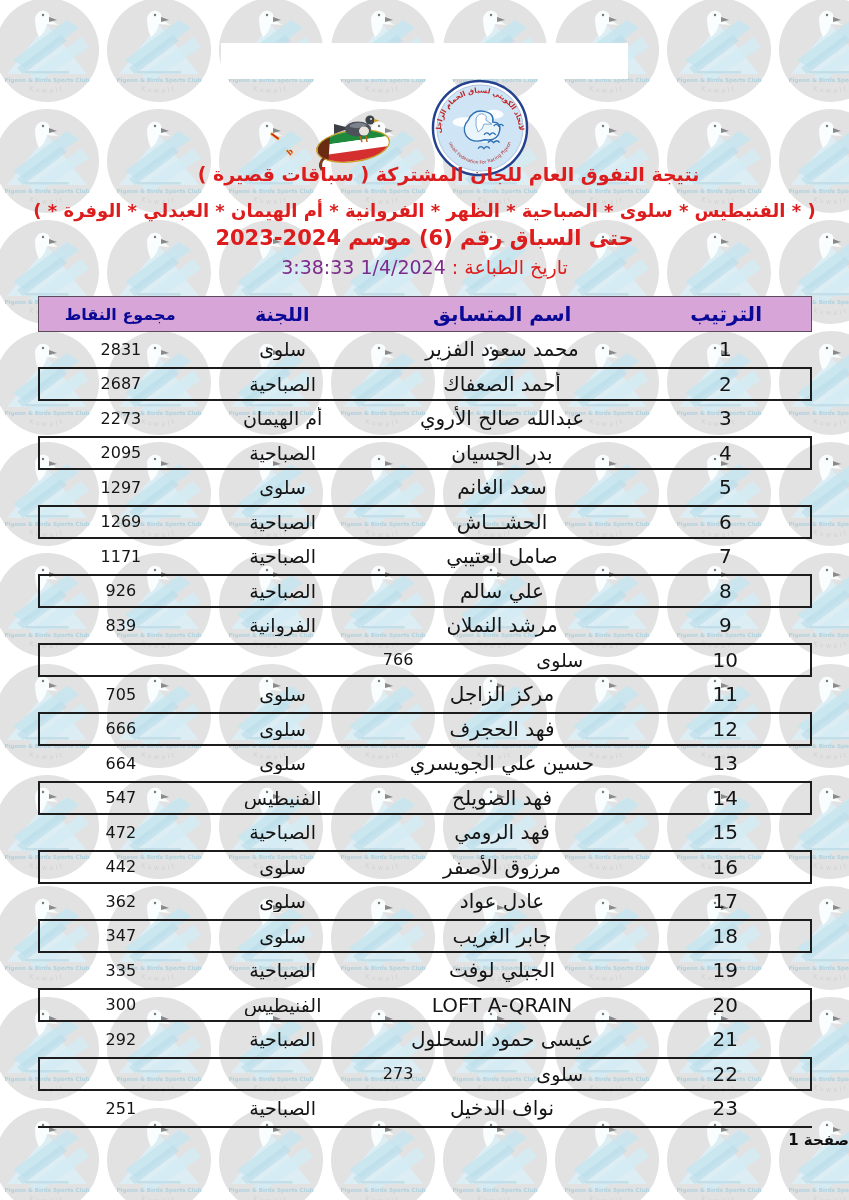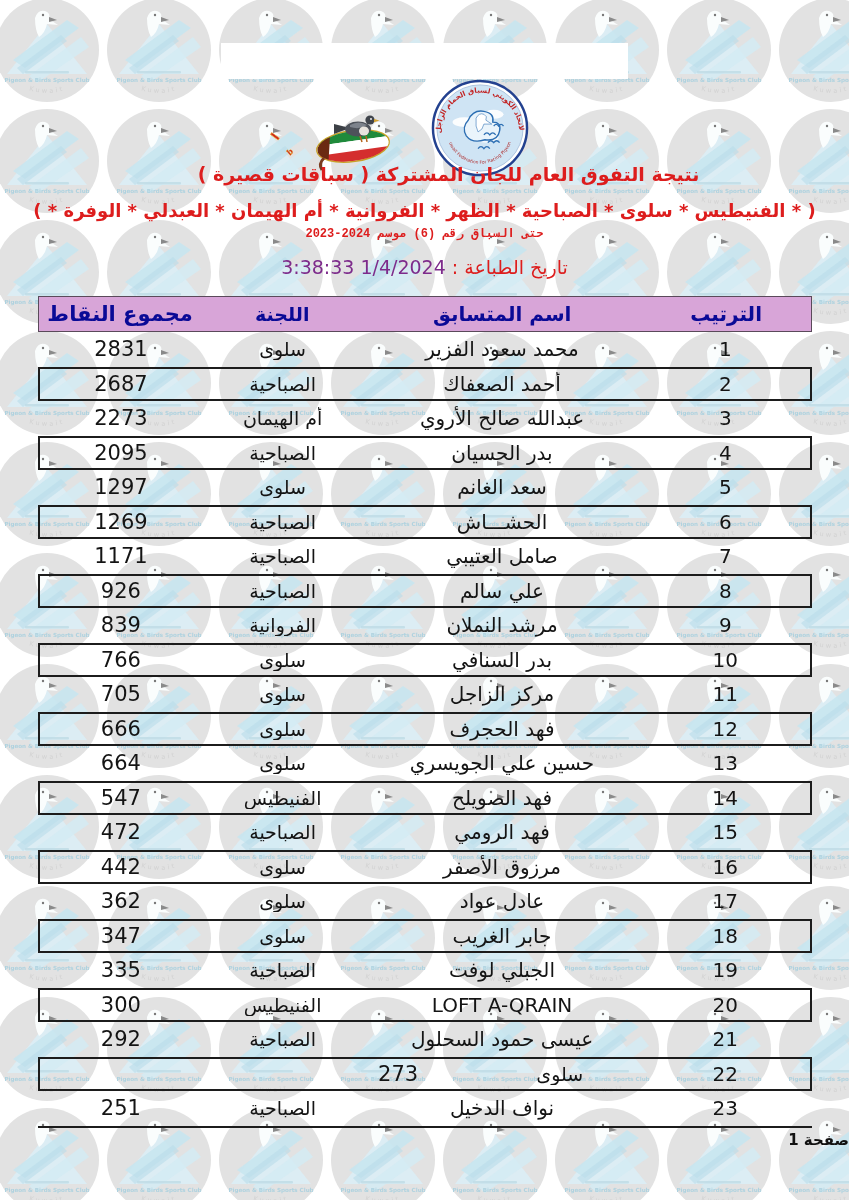--- a/index.html
+++ b/index.html
@@ -16,21 +16,21 @@
   
   .whitebox{position:absolute;left:221px;top:43px;width:407px;height:36px;background:#ffffff;z-index:2;}
   .logo-club{position:absolute;left:268px;top:66px;z-index:3;}
   .logo-fed{position:absolute;left:431px;top:79px;z-index:3;}
   .title{
     position:absolute;left:0;width:849px;text-align:center;z-index:3;
     color:var(--title_red);font-weight:bold;
   }
   .t1{top:163px;font-size:19px;padding-left:24px;}
   .t2{top:200px;font-size:18px;}
-  .t3{top:226px;font-size:12px;font-family:Liberation Mono, monospace;}
+  .t3{top:226px;font-size:21px;}
   .dateline{
     position:absolute;left:0;top:256px;width:849px;text-align:center;z-index:3;
     font-size:19px;font-weight:normal;color:var(--title_red);
   }
   .dateline .dval{color:var(--date_purple);}
   
   .results{position:absolute;left:38px;top:296px;width:774px;z-index:3;border-bottom:2px solid var(--border_dark);}
   .thead{
     display:flex;direction:rtl;height:36px;box-sizing:border-box;
     background:var(--header_bg);
@@ -42,21 +42,21 @@
     display:flex;direction:rtl;height:34.5px;box-sizing:border-box;
     border:2px solid transparent;
     align-items:center;
     font-size:20px;color:#141414;
   }
   .row.boxed{border:2px solid var(--border_dark);background:transparent;}
   .cell,.hcell{box-sizing:border-box;text-align:center;overflow:hidden;white-space:nowrap;}
   .c-rank{width:22%;}
   .c-name{width:36%;}
   .c-comm{width:21%;font-size:19px;}
-  .c-pts{width:21%;font-size:21px;}
+  .c-pts{width:21%;font-size:16px;}
   
   .footer{
     position:absolute;left:0;top:1131px;width:849px;text-align:right;z-index:3;
     direction:ltr;font-size:15px;font-weight:bold;color:#111;
   }
 </style>
 </head>
 <body>
 
 <div class="page" style="--title_red: #dd1d1d; --date_purple: #7d2b8b; --header_navy: #0a0a96; --header_bg: #d8a5d8; --border_dark: #1c1c1c;">
@@ -310,21 +310,20 @@
     <div class="cell c-pts">926</div>
   </div>
         <div class="row">
     <div class="cell c-rank">9</div>
     <div class="cell c-name">مرشد النملان</div>
     <div class="cell c-comm">الفروانية</div>
     <div class="cell c-pts">839</div>
   </div>
         <div class="row boxed">
     <div class="cell c-rank">10</div>
-    <div class="cell c-name">بدر السنافي</div>
     <div class="cell c-comm">سلوى</div>
     <div class="cell c-pts">766</div>
   </div>
         <div class="row">
     <div class="cell c-rank">11</div>
     <div class="cell c-name">مركز الزاجل</div>
     <div class="cell c-comm">سلوى</div>
     <div class="cell c-pts">705</div>
   </div>
         <div class="row boxed">

